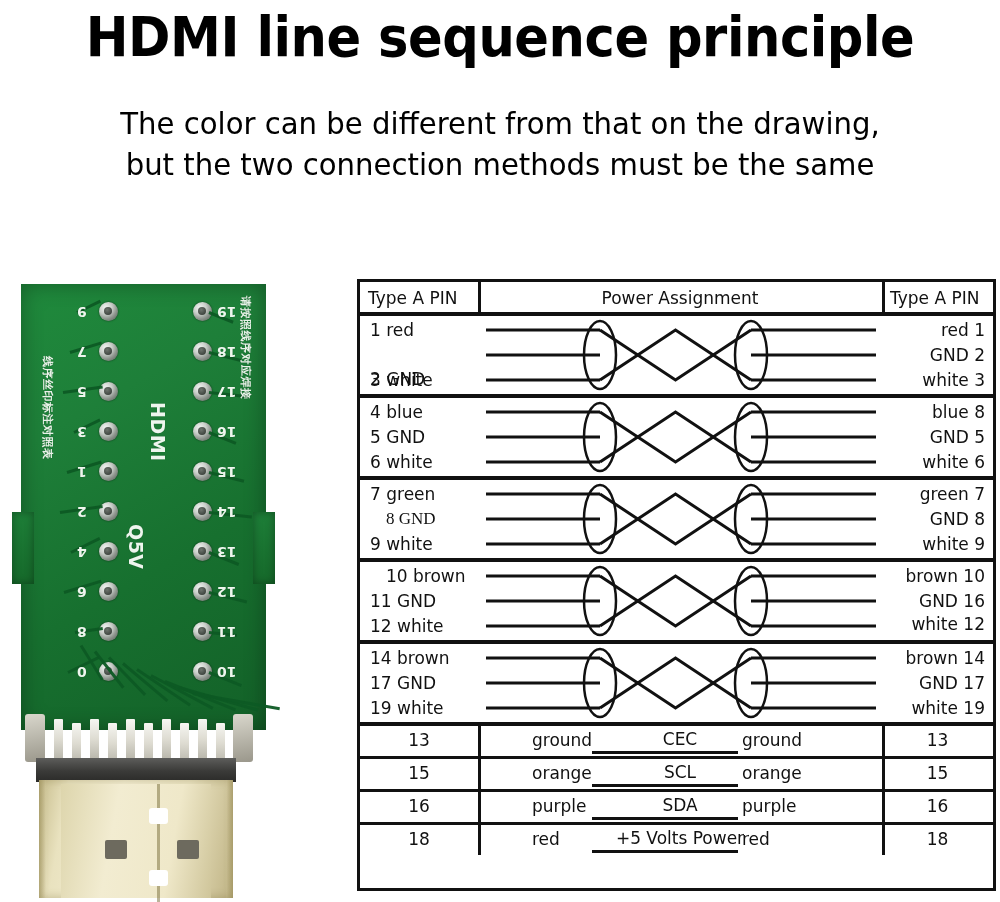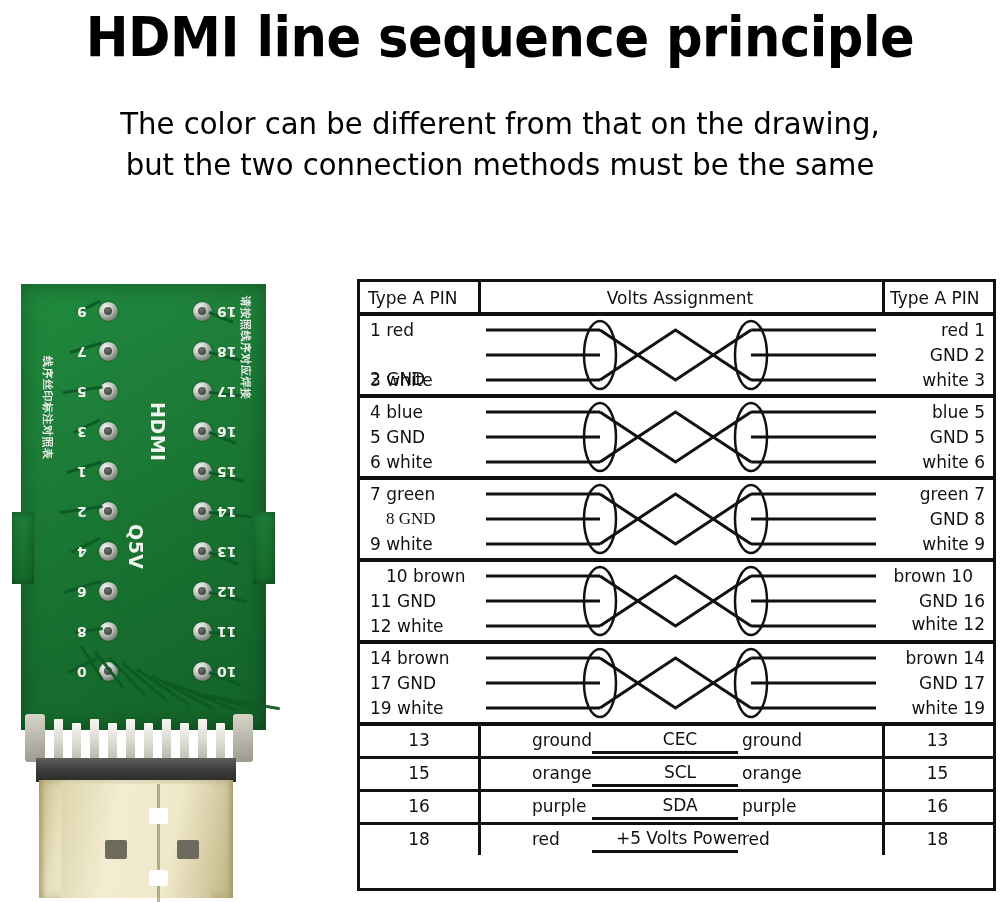--- a/index.html
+++ b/index.html
@@ -365,21 +365,21 @@
       <div class="conn-notch n2"></div>
       <div class="conn-hole h1"></div>
       <div class="conn-hole h2"></div>
     </div>
   </div>
 </div>
 
 <div id="pin-table">
   <div id="table-host">
       <div class="cell-txt hdr" style="left:8px; top:6px;">Type A PIN</div>
-      <div class="cell-txt hdr" style="left:320px; top:6px; transform:translateX(-50%);">Volts Assignment</div>
+      <div class="cell-txt hdr" style="left:320px; top:6px; transform:translateX(-50%);">Power Assignment</div>
       <div class="cell-txt hdr" style="left:530px; top:6px;">Type A PIN</div>
       <div class="vline" style="left:118px; top:0px; height:30px;"></div>
       <div class="vline" style="left:522px; top:0px; height:30px;"></div>
       <div class="hline" style="top:30px;"></div>
       <div class="cell-txt" style="left:10px; top:38px;">1 red</div>
       <div class="cell-txt" style="left:10px; top:63px;margin-top:24px;">2 GND</div>
       <div class="cell-txt" style="left:10px; top:88px;">3 white</div>
       <div class="cell-txt" style="right:8px; top:38px; left:auto; text-align:right;">red 1</div>
       <div class="cell-txt" style="right:8px; top:63px; left:auto; text-align:right;">GND 2</div>
       <div class="cell-txt" style="right:8px; top:88px; left:auto; text-align:right;">white 3</div>
@@ -397,21 +397,21 @@
           <polyline points="240,14 315.5,64 391,14"></polyline>
           <polyline points="240,64 315.5,14 391,64"></polyline>
         </g>
         <ellipse cx="240" cy="39" rx="16" ry="34" fill="none" stroke="#111" stroke-width="2.5"></ellipse>
         <ellipse cx="391" cy="39" rx="16" ry="34" fill="none" stroke="#111" stroke-width="2.5"></ellipse>
       </svg>
       <div class="hline" style="top:112px;"></div>
       <div class="cell-txt" style="left:10px; top:120px;">4 blue</div>
       <div class="cell-txt" style="left:10px; top:145px;">5 GND</div>
       <div class="cell-txt" style="left:10px; top:170px;">6 white</div>
-      <div class="cell-txt" style="right:8px; top:120px; left:auto; text-align:right;">blue 5</div>
+      <div class="cell-txt" style="right:8px; top:120px; left:auto; text-align:right;">blue 8</div>
       <div class="cell-txt" style="right:8px; top:145px; left:auto; text-align:right;">GND 5</div>
       <div class="cell-txt" style="right:8px; top:170px; left:auto; text-align:right;">white 6</div>
       <svg class="wire-svg" width="633" height="84" viewBox="0 0 633 84" style="top:116px;">
         <g stroke="#111" stroke-width="3" fill="none">
 
           <line x1="126" y1="14" x2="240" y2="14"></line>
           <line x1="126" y1="39" x2="240" y2="39"></line>
           <line x1="126" y1="64" x2="240" y2="64"></line>
 
           <line x1="391" y1="14" x2="516" y2="14"></line>
@@ -445,21 +445,21 @@
           <polyline points="240,14 315.5,64 391,14"></polyline>
           <polyline points="240,64 315.5,14 391,64"></polyline>
         </g>
         <ellipse cx="240" cy="39" rx="16" ry="34" fill="none" stroke="#111" stroke-width="2.5"></ellipse>
         <ellipse cx="391" cy="39" rx="16" ry="34" fill="none" stroke="#111" stroke-width="2.5"></ellipse>
       </svg>
       <div class="hline" style="top:276px;"></div>
       <div class="cell-txt" style="left:10px; top:284px;margin-left:16px;">10 brown</div>
       <div class="cell-txt" style="left:10px; top:309px;">11 GND</div>
       <div class="cell-txt" style="left:10px; top:334px;">12 white</div>
-      <div class="cell-txt" style="right:20px; top:284px; left:auto; text-align:center;">brown 10</div>
+      <div class="cell-txt" style="right:8px; top:284px; left:auto; text-align:center;">brown 10</div>
       <div class="cell-txt" style="right:8px; top:309px; left:auto; text-align:right;">GND 16</div>
       <div class="cell-txt" style="right:8px; top:332px; left:auto; ">white 12</div>
       <svg class="wire-svg" width="633" height="84" viewBox="0 0 633 84" style="top:280px;">
         <g stroke="#111" stroke-width="3" fill="none">
 
           <line x1="126" y1="14" x2="240" y2="14"></line>
           <line x1="126" y1="39" x2="240" y2="39"></line>
           <line x1="126" y1="64" x2="240" y2="64"></line>
 
           <line x1="391" y1="14" x2="516" y2="14"></line>

